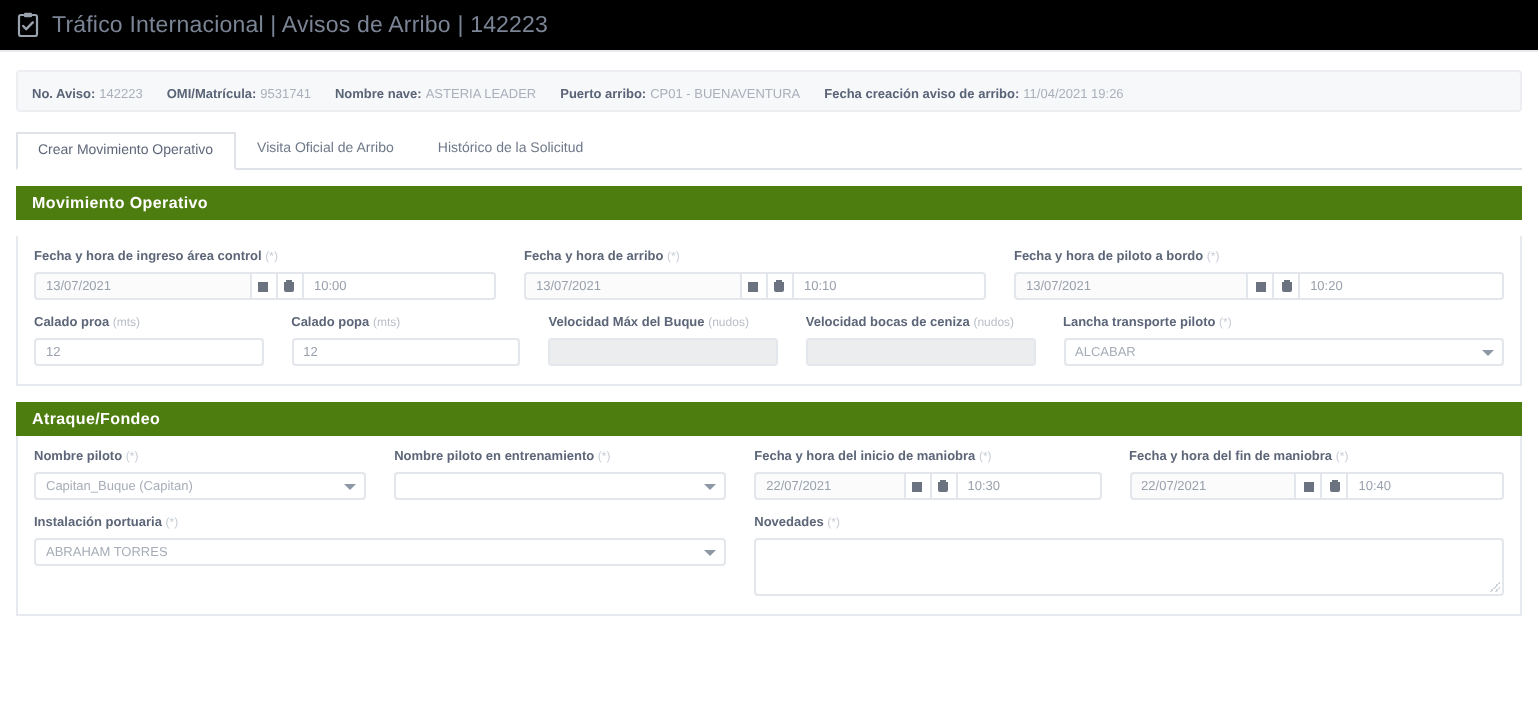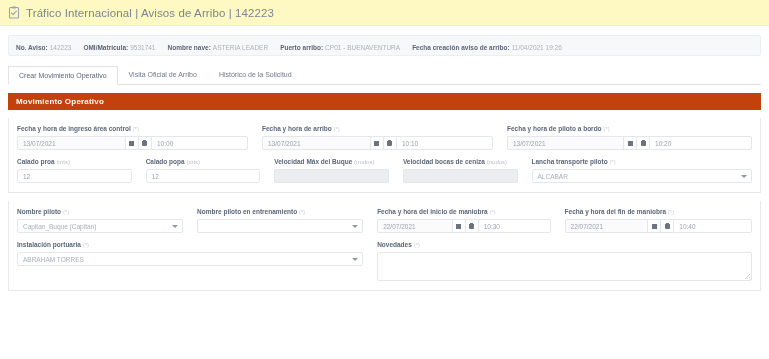--- a/index.html
+++ b/index.html
@@ -22,21 +22,21 @@
     background: #fff;
   }
 
   
   .titlebar {
     height: 26px;
     display: flex;
     align-items: center;
     padding: 0 8px;
     border-bottom: 1px solid #e8eaee;
-    background: #fef9c3;
+    background: #000000;
     box-sizing: border-box;
   }
   .titlebar .tb-icon {
     width: 12px;
     height: 13px;
     margin-right: 6px;
     display: inline-block;
     flex: none;
   }
   .titlebar .tb-text {
@@ -97,21 +97,21 @@
   .tab.active {
     background: #ffffff;
     border-color: #dfe3e8;
     border-bottom: 1px solid #ffffff;
     margin-bottom: -1px;
     color: #5d6removed;
     color: #5d6678;
   }
   .bandwrap { margin: 8px 8px 0 8px; }
   .band {
-    background: #c2410c;
+    background: #4d7c0f;
     color: #ffffff;
     font-size: 8px;
     font-weight: bold;
     height: 17px;
     line-height: 17px;
     padding: 0 8px;
     box-sizing: border-box;
     letter-spacing: .2px;
   }
   .bandbody {
@@ -417,20 +417,21 @@
             <span>ALCABAR</span>
             <span class="caret"></span>
           </div>
         </div>
       </div>
 
     </div>
   </div>
 
   <div class="bandwrap">
+    <div class="band">Atraque/Fondeo</div>
     <div class="bandbody">
 
       <div class="row">
         <div class="field" style="width:24.5%">
           <div class="lbl">
             <span>Nombre piloto</span>
             <span class="req">(*)</span>
           </div>
           <div class="sel">
             <span>Capitan_Buque (Capitan)</span>

